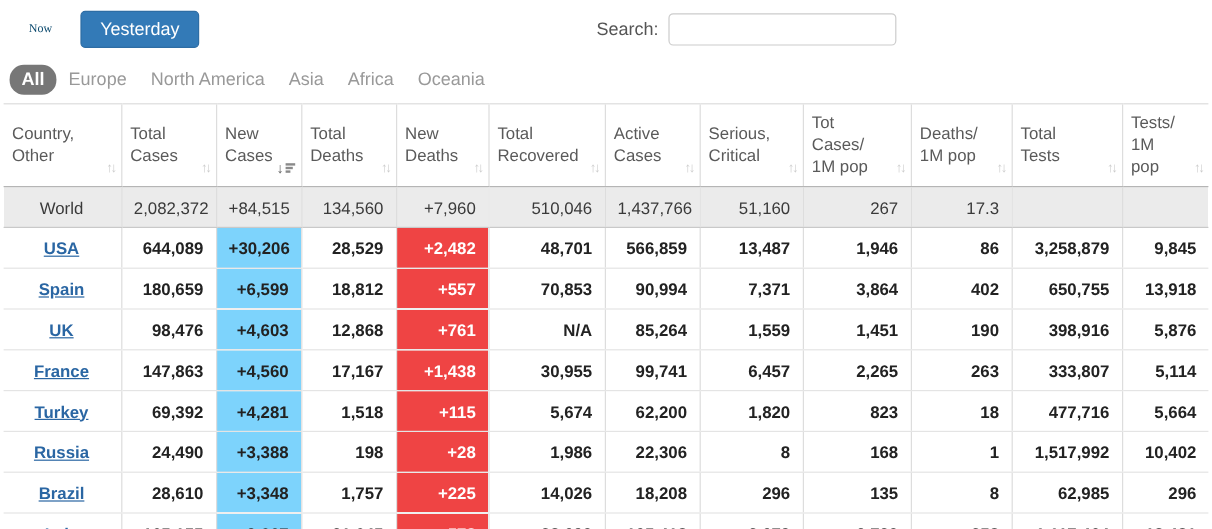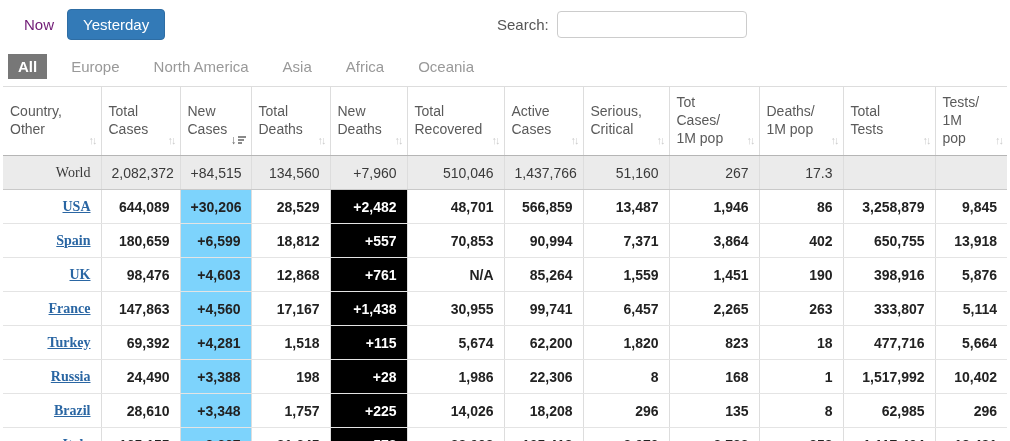--- a/index.html
+++ b/index.html
@@ -1,53 +1,53 @@
 <!DOCTYPE html>
 <html><head>
 <meta charset="utf-8">
 <style>
   * { box-sizing: border-box; margin: 0; padding: 0; }
   html,body { background:#fff; width:1010px; }
   body { font-family: "Liberation Sans", "DejaVu Sans", sans-serif; position:relative; }
 
   
   .toolbar { position:relative; height:48px; padding-left:12px; display:flex; align-items:center; }
-  .btn-now { background:transparent; border:none; color:#701a75; font-size:15px; padding:6px 12px; cursor:pointer; font-family:Liberation Sans, sans-serif; }
-  .btn-yesterday { background:#337ab7; border:1px solid #2e6da4; color:#fff; font-size:15px; padding:6px 15px; border-radius:4px; cursor:pointer; margin-left:1px; font-family:inherit; }
+  .btn-now { background:transparent; border:none; color:#0c4a6e; font-size:10px; padding:6px 12px; cursor:pointer; font-family:Liberation Serif, serif; }
+  .btn-yesterday { background:#337ab7; border:1px solid #2e6da4; color:#fff; font-size:15px; padding:6px 15px; border-radius:4px; cursor:pointer; margin-left:12px; font-family:inherit; }
   .search-wrap { position:absolute; left:497px; top:11px; display:flex; align-items:center; }
   .search-label { color:#555; font-size:15px; margin-right:8px;text-align:center; }
   .search-input { width:190px; height:27px; border:1px solid #ccc; border-radius:4px; padding:0 8px; font-size:14px; font-family:inherit; }
 
   
   .tabs { height:36px; padding-left:8px; display:flex; align-items:center; }
-  .tab { color:#999; font-size:15px; padding:4px 10px; margin-right:14px; cursor:pointer; border-radius:0; }
+  .tab { color:#999; font-size:15px; padding:4px 10px; margin-right:0; cursor:pointer; border-radius:12px; }
   .tab.active { background:#777; color:#fff; font-weight:bold; }
 
   
   table { border-collapse:collapse; table-layout:fixed; width:1004px; margin:2px 3px 0 3px; }
   th, td { border-left:1px solid #ddd; overflow:hidden; }
   th:first-child, td:first-child { border-left:none;margin-top:33px; }
   thead th { border-top:1px solid #ddd; border-bottom:1px solid #b5b5b5; text-align:left;
              vertical-align:middle; padding:6px 6px 8px 7px; font-weight:400; color:#5a5a5a;
              font-size:14px; line-height:18px; position:relative; height:51px; cursor:pointer; }
   .thl { white-space:pre-line; display:block; padding-right:12px; }
   .sort-icon { position:absolute; right:5px; bottom:10px; line-height:10px; cursor:pointer; }
   .sort-icon::before { content:"↑↓"; letter-spacing:-2px; color:#ccc; font-size:11px; }
   .sort-icon.desc { display:inline-flex; align-items:center; }
   .sort-icon.desc::before { content:"↓"; color:#666; font-weight:bold; letter-spacing:0; font-size:12px; }
   .bars { display:inline-flex; flex-direction:column; gap:1px; margin-left:1px; }
   .bars i { display:block; height:2px; background:#8a8a8a; }
   .bars i:nth-child(1){ width:8px; } .bars i:nth-child(2){ width:6px; } .bars i:nth-child(3){ width:4px; }
 
   tbody td { height:34px; padding:0 10px; font-size:14px; font-weight:bold; color:#222;
              vertical-align:middle; border-bottom:1px solid #e4e4e4; }
-  td.c { text-align:right; padding-left:9px;font-family:Liberation Serif, serif; }
+  td.c { text-align:center; padding-left:9px; }
   td.n { text-align:right; }
   td.nc { background:#7dd3fc; }
-  td.nd { background:#000000; color:#fff; }
+  td.nd { background:#ef4444; color:#fff; }
   .country-link { color:#2a66a3; font-weight:bold; text-decoration:underline; cursor:pointer; }
   tr.world td { background:#ebebeb; font-weight:normal; color:#3a3a3a;
                 border-bottom:1px solid #c9c9c9; }
 </style>
 </head>
 <body>
 
 <div class="toolbar">
   <button class="btn-now">Now</button>
   <button class="btn-yesterday">Yesterday</button>

